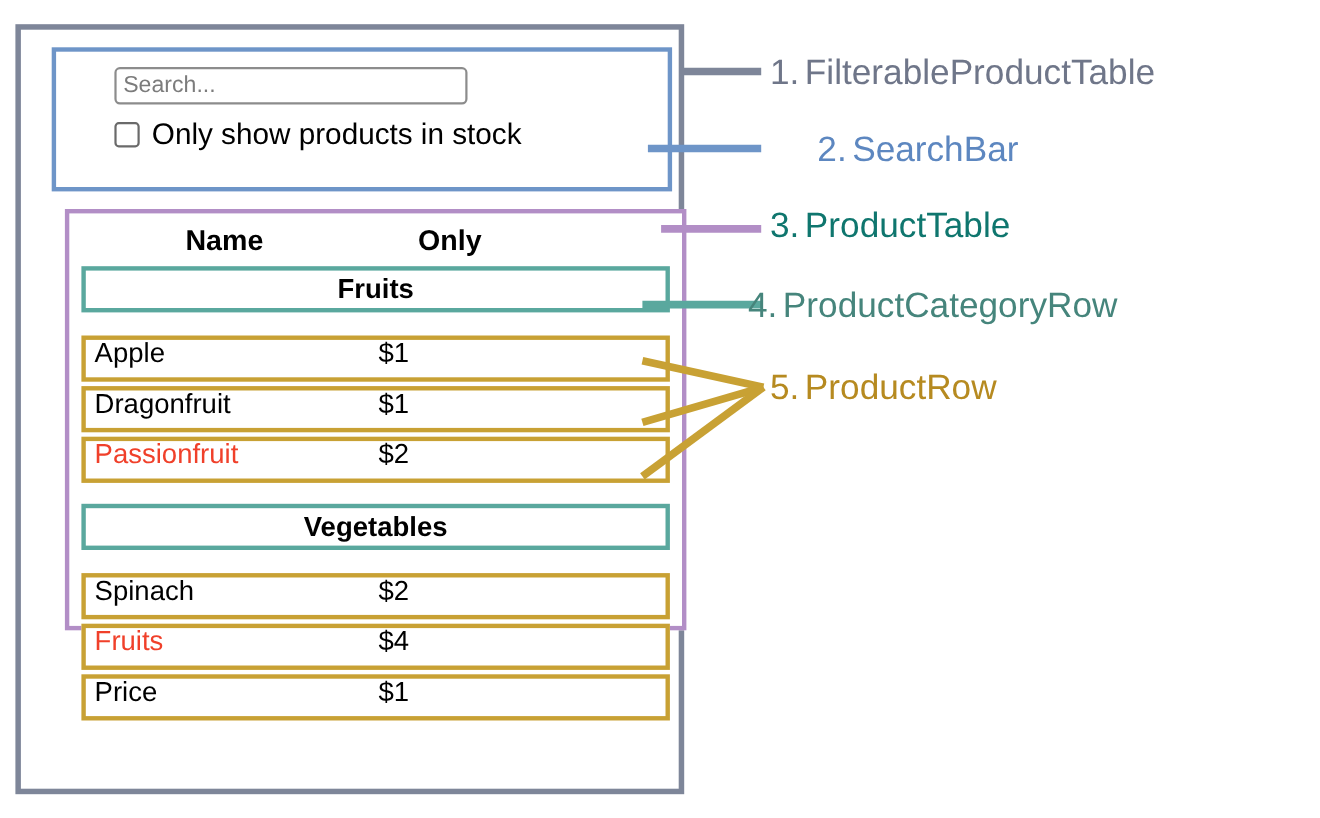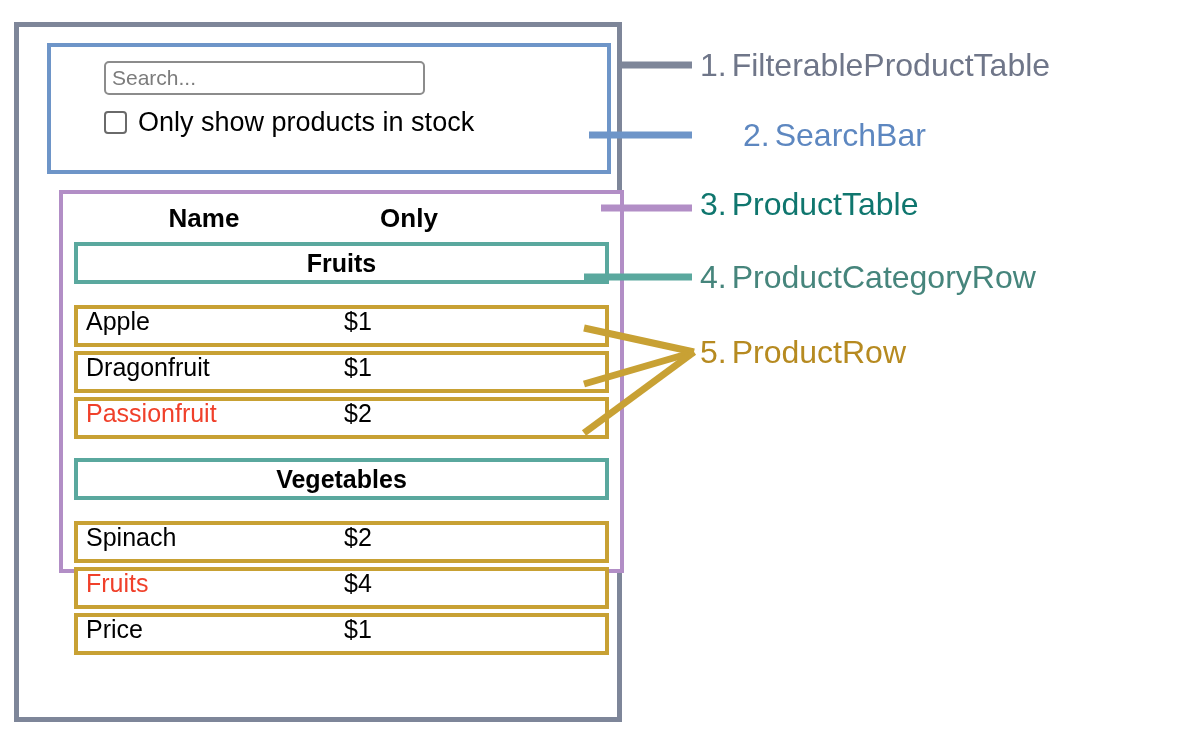--- a/index.html
+++ b/index.html
@@ -272,19 +272,19 @@
 <div class="legend">
   <div class="legend-item" style="left:700px; top:49px; color:#6f7689;">
     <span class="legend-num">1.</span><span>FilterableProductTable</span>
   </div>
   <div class="legend-item" style="left:700px; top:119px; color:#5d87c0;margin-left:43px;">
     <span class="legend-num">2.</span><span>SearchBar</span>
   </div>
   <div class="legend-item" style="left:700px; top:188px; color:#0f766e;">
     <span class="legend-num">3.</span><span>ProductTable</span>
   </div>
-  <div class="legend-item" style="left:700px; top:261px; color:#46857c;">
+  <div class="legend-item" style="left:680px; top:261px; color:#46857c;">
     <span class="legend-num">4.</span><span>ProductCategoryRow</span>
   </div>
   <div class="legend-item" style="left:700px; top:336px; color:#b68a20;">
     <span class="legend-num">5.</span><span>ProductRow</span>
   </div>
 </div>
 
 </body></html>

